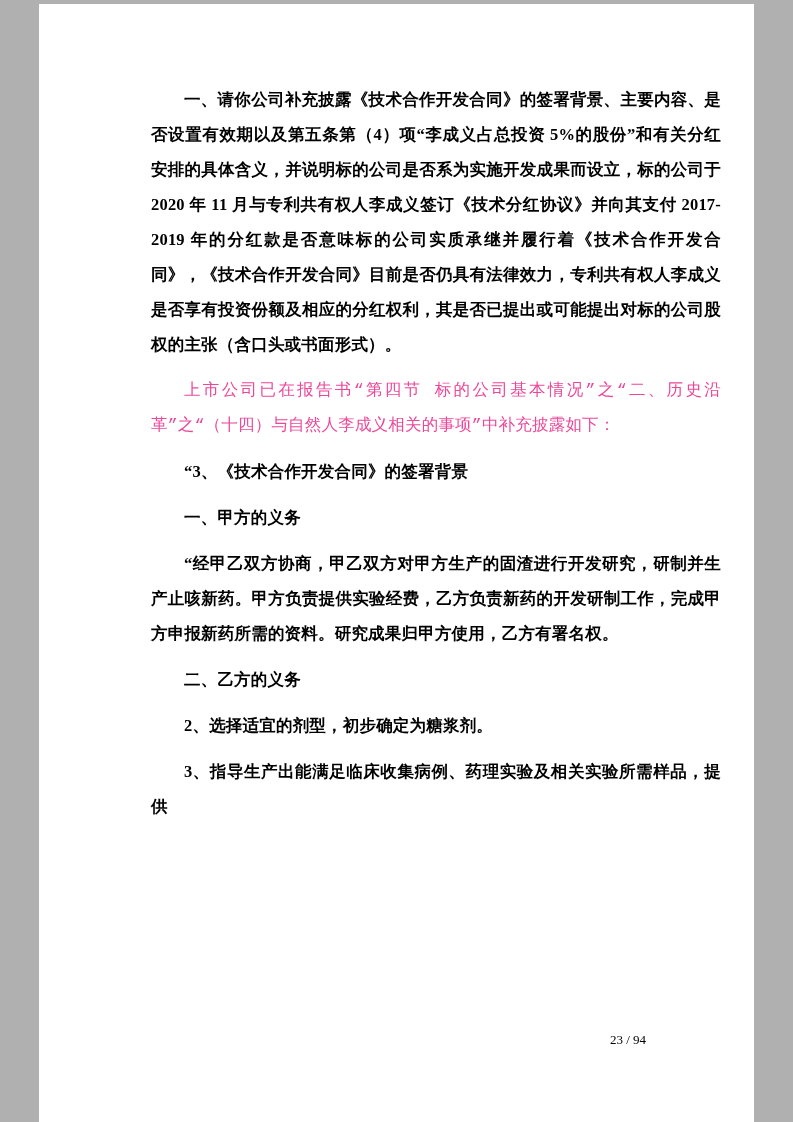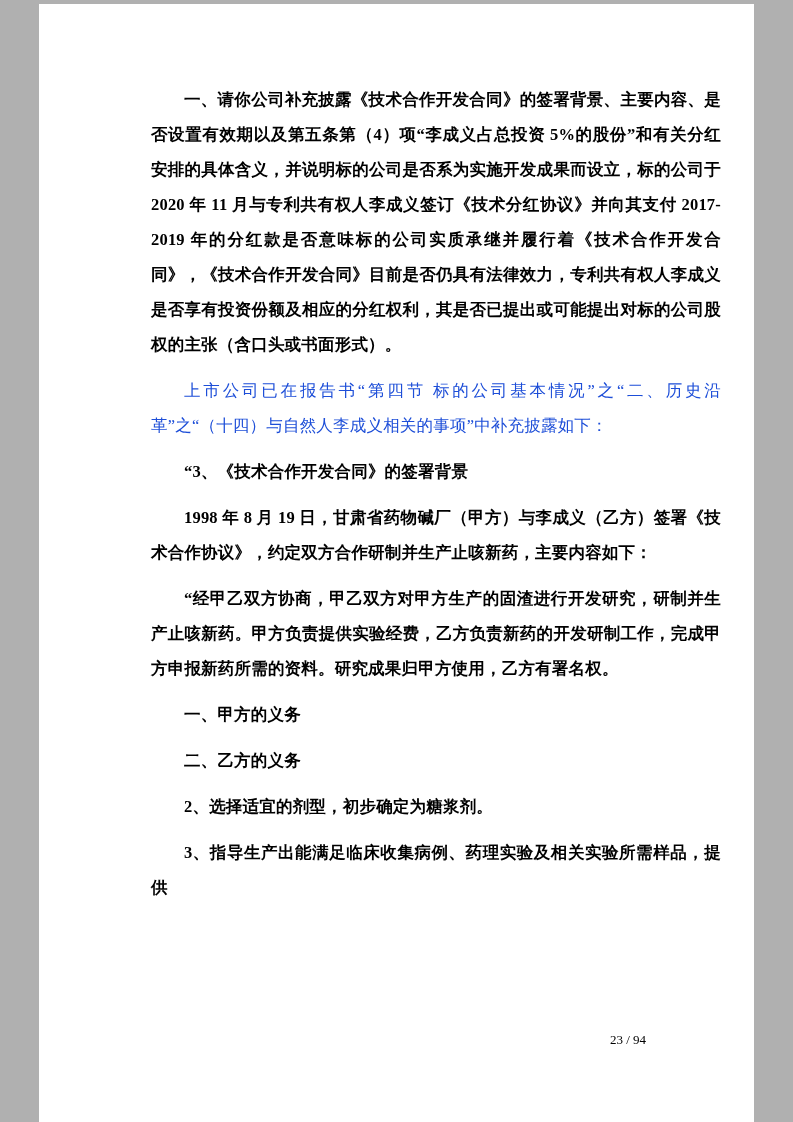--- a/index.html
+++ b/index.html
@@ -34,44 +34,44 @@
     text-justify: inter-ideograph;
     letter-spacing: 0.2px;
   }
   .indent {
     text-indent: 2em;
   }
   .bold {
     font-weight: bold;
   }
   .grey {
-    color: #1d4ed8;
+    color: #ec4899;
+    font-family: Liberation Mono, monospace;
   }
   .pageno {
     position: absolute;
     right: 108px;
     top: 1028px;
     font-size: 13px;
     font-weight: normal;
     color: #000000;
     font-family: "Liberation Serif", "DejaVu Serif", serif;
   }
 </style>
 </head>
 <body>
 
 <div class="page">
 
   <div class="content">
     <p class="indent bold">一、请你公司补充披露《技术合作开发合同》的签署背景、主要内容、是否设置有效期以及第五条第（4）项“李成义占总投资 5%的股份”和有关分红安排的具体含义，并说明标的公司是否系为实施开发成果而设立，标的公司于 2020 年 11 月与专利共有权人李成义签订《技术分红协议》并向其支付 2017-2019 年的分红款是否意味标的公司实质承继并履行着《技术合作开发合同》，《技术合作开发合同》目前是否仍具有法律效力，专利共有权人李成义是否享有投资份额及相应的分红权利，其是否已提出或可能提出对标的公司股权的主张（含口头或书面形式）。</p>
     <p class="indent grey">上市公司已在报告书“第四节 标的公司基本情况”之“二、历史沿革”之“（十四）与自然人李成义相关的事项”中补充披露如下：</p>
     <p class="indent bold">“3、《技术合作开发合同》的签署背景</p>
-    <p class="indent bold">1998 年 8 月 19 日，甘肃省药物碱厂（甲方）与李成义（乙方）签署《技术合作协议》，约定双方合作研制并生产止咳新药，主要内容如下：</p>
+    <p class="indent bold">一、甲方的义务</p>
     <p class="indent bold">“经甲乙双方协商，甲乙双方对甲方生产的固渣进行开发研究，研制并生产止咳新药。甲方负责提供实验经费，乙方负责新药的开发研制工作，完成甲方申报新药所需的资料。研究成果归甲方使用，乙方有署名权。</p>
-    <p class="indent bold">一、甲方的义务</p>
     <p class="indent bold">二、乙方的义务</p>
     <p class="indent bold">2、选择适宜的剂型，初步确定为糖浆剂。</p>
     <p class="indent bold">3、指导生产出能满足临床收集病例、药理实验及相关实验所需样品，提供</p>
   </div>
 
   <div class="pageno">23 / 94</div>
 
 </div>
 
 </body></html>

